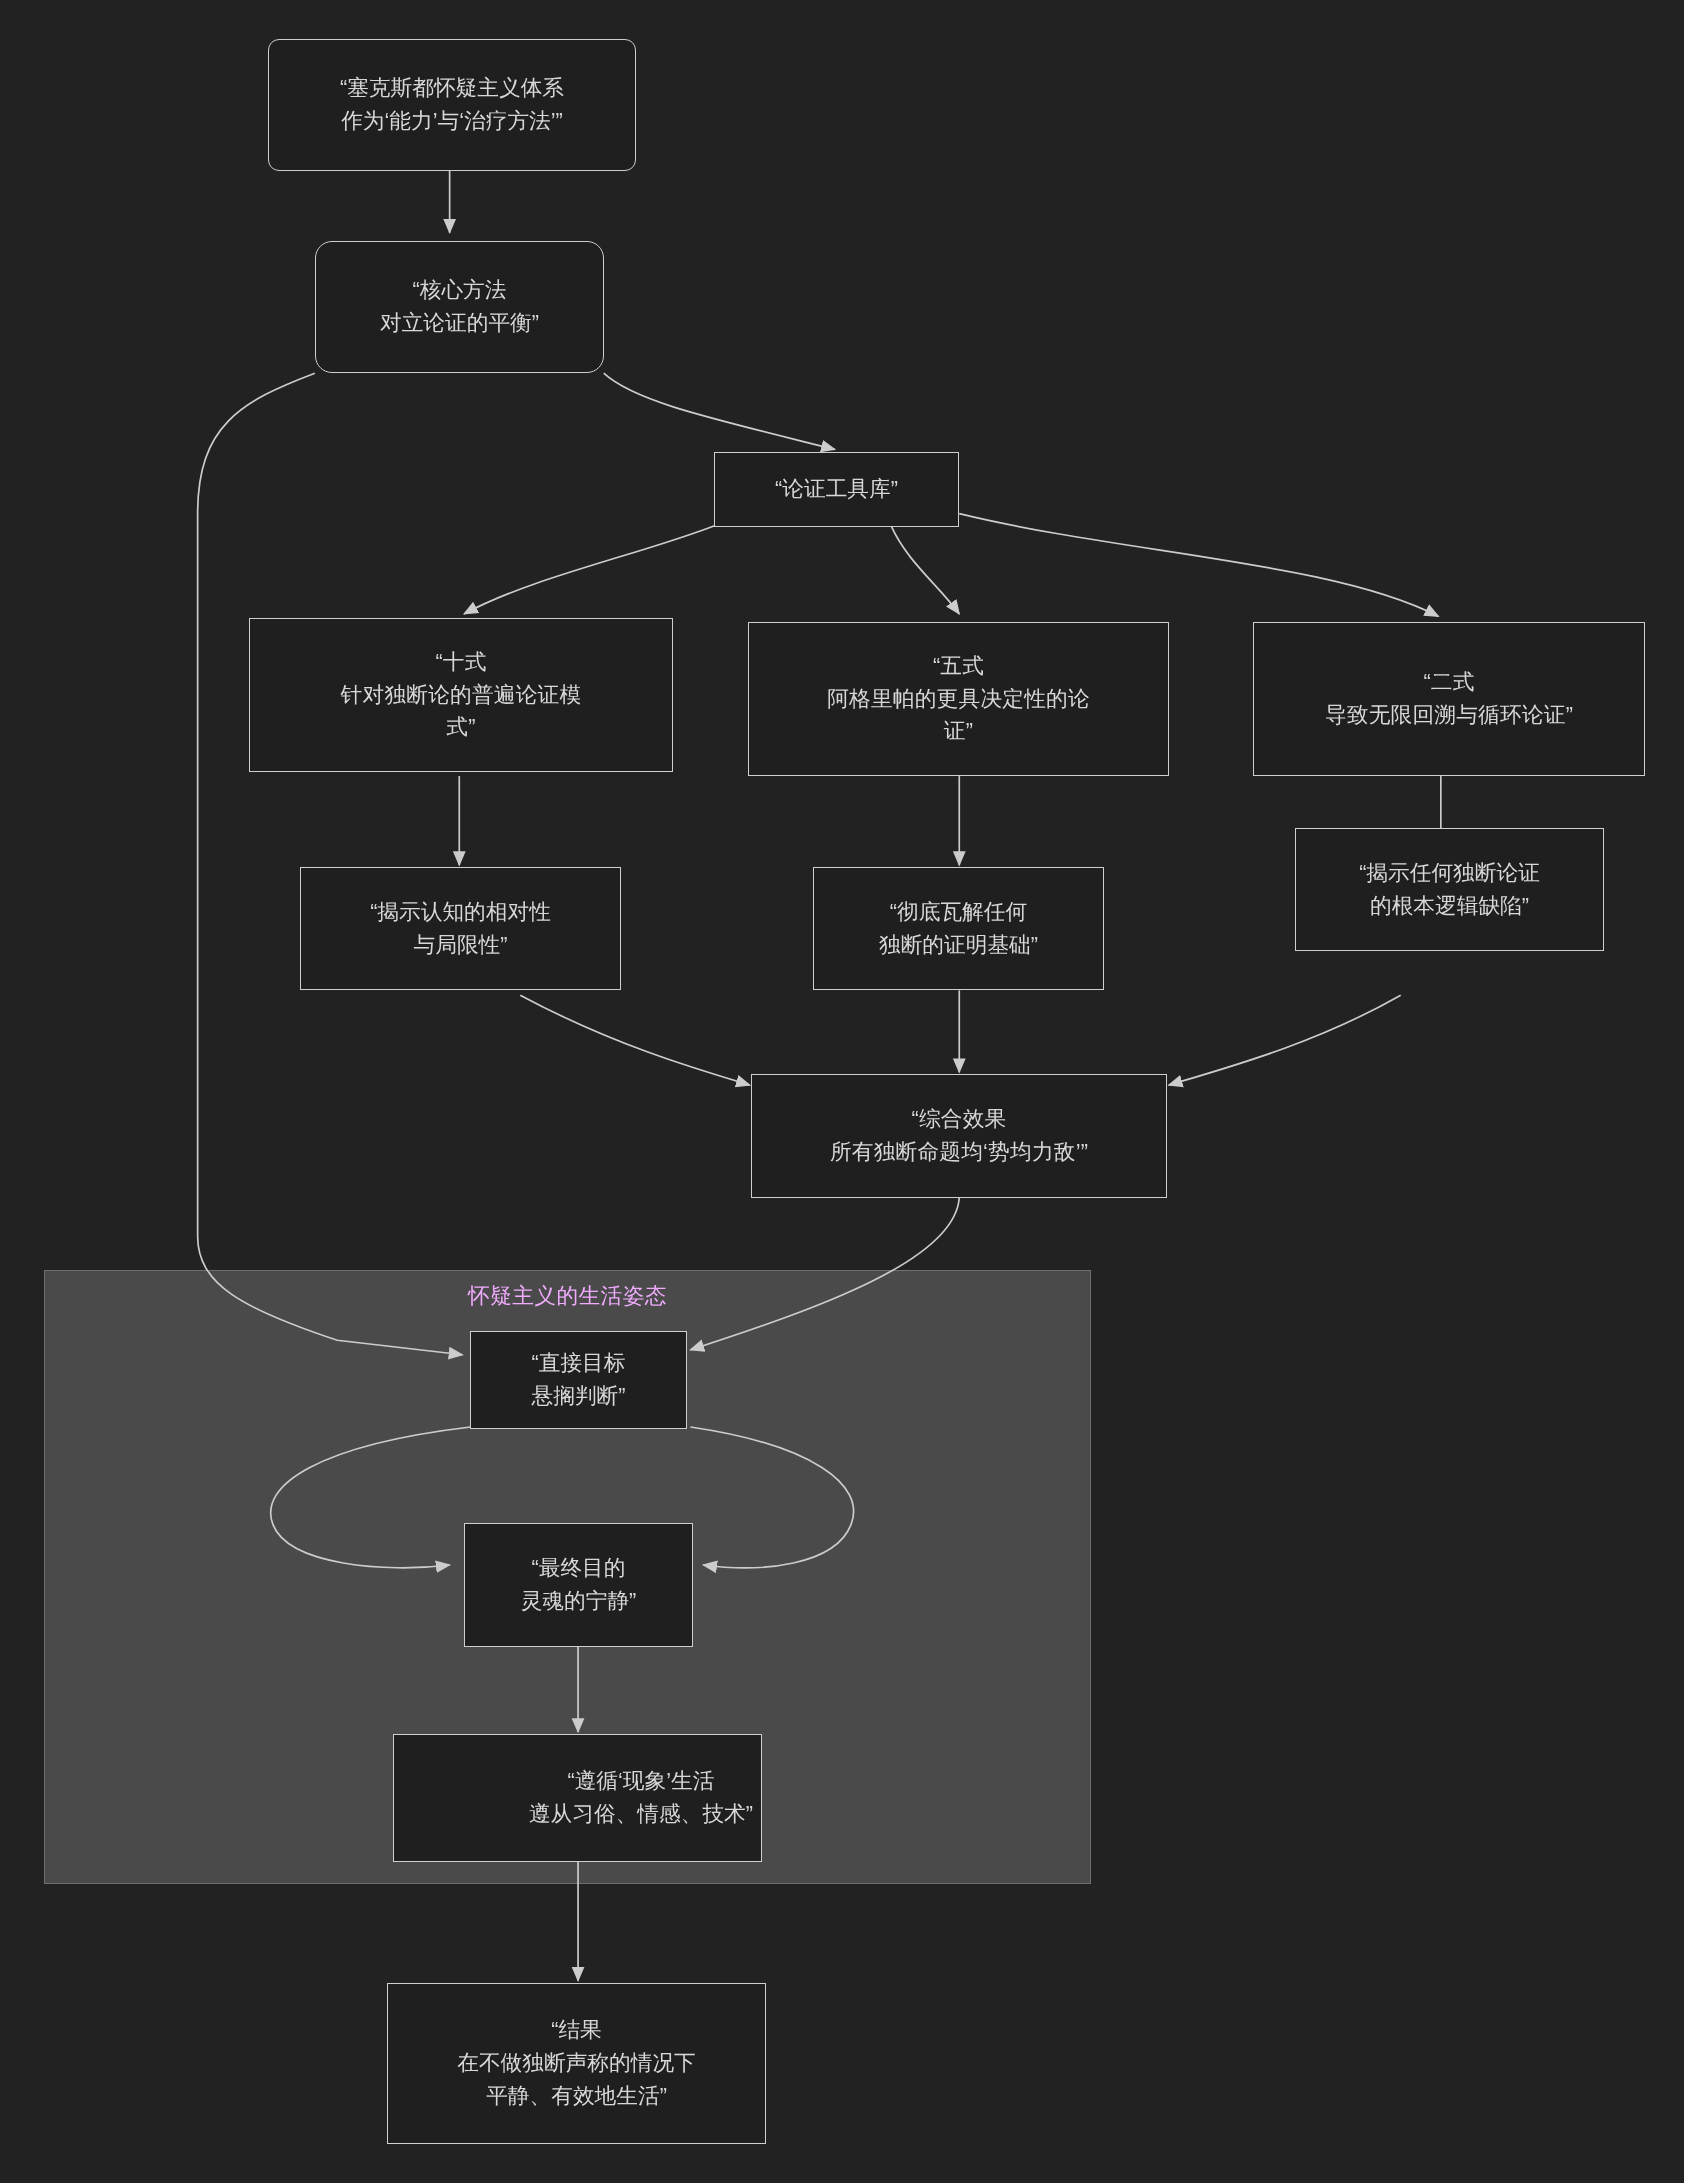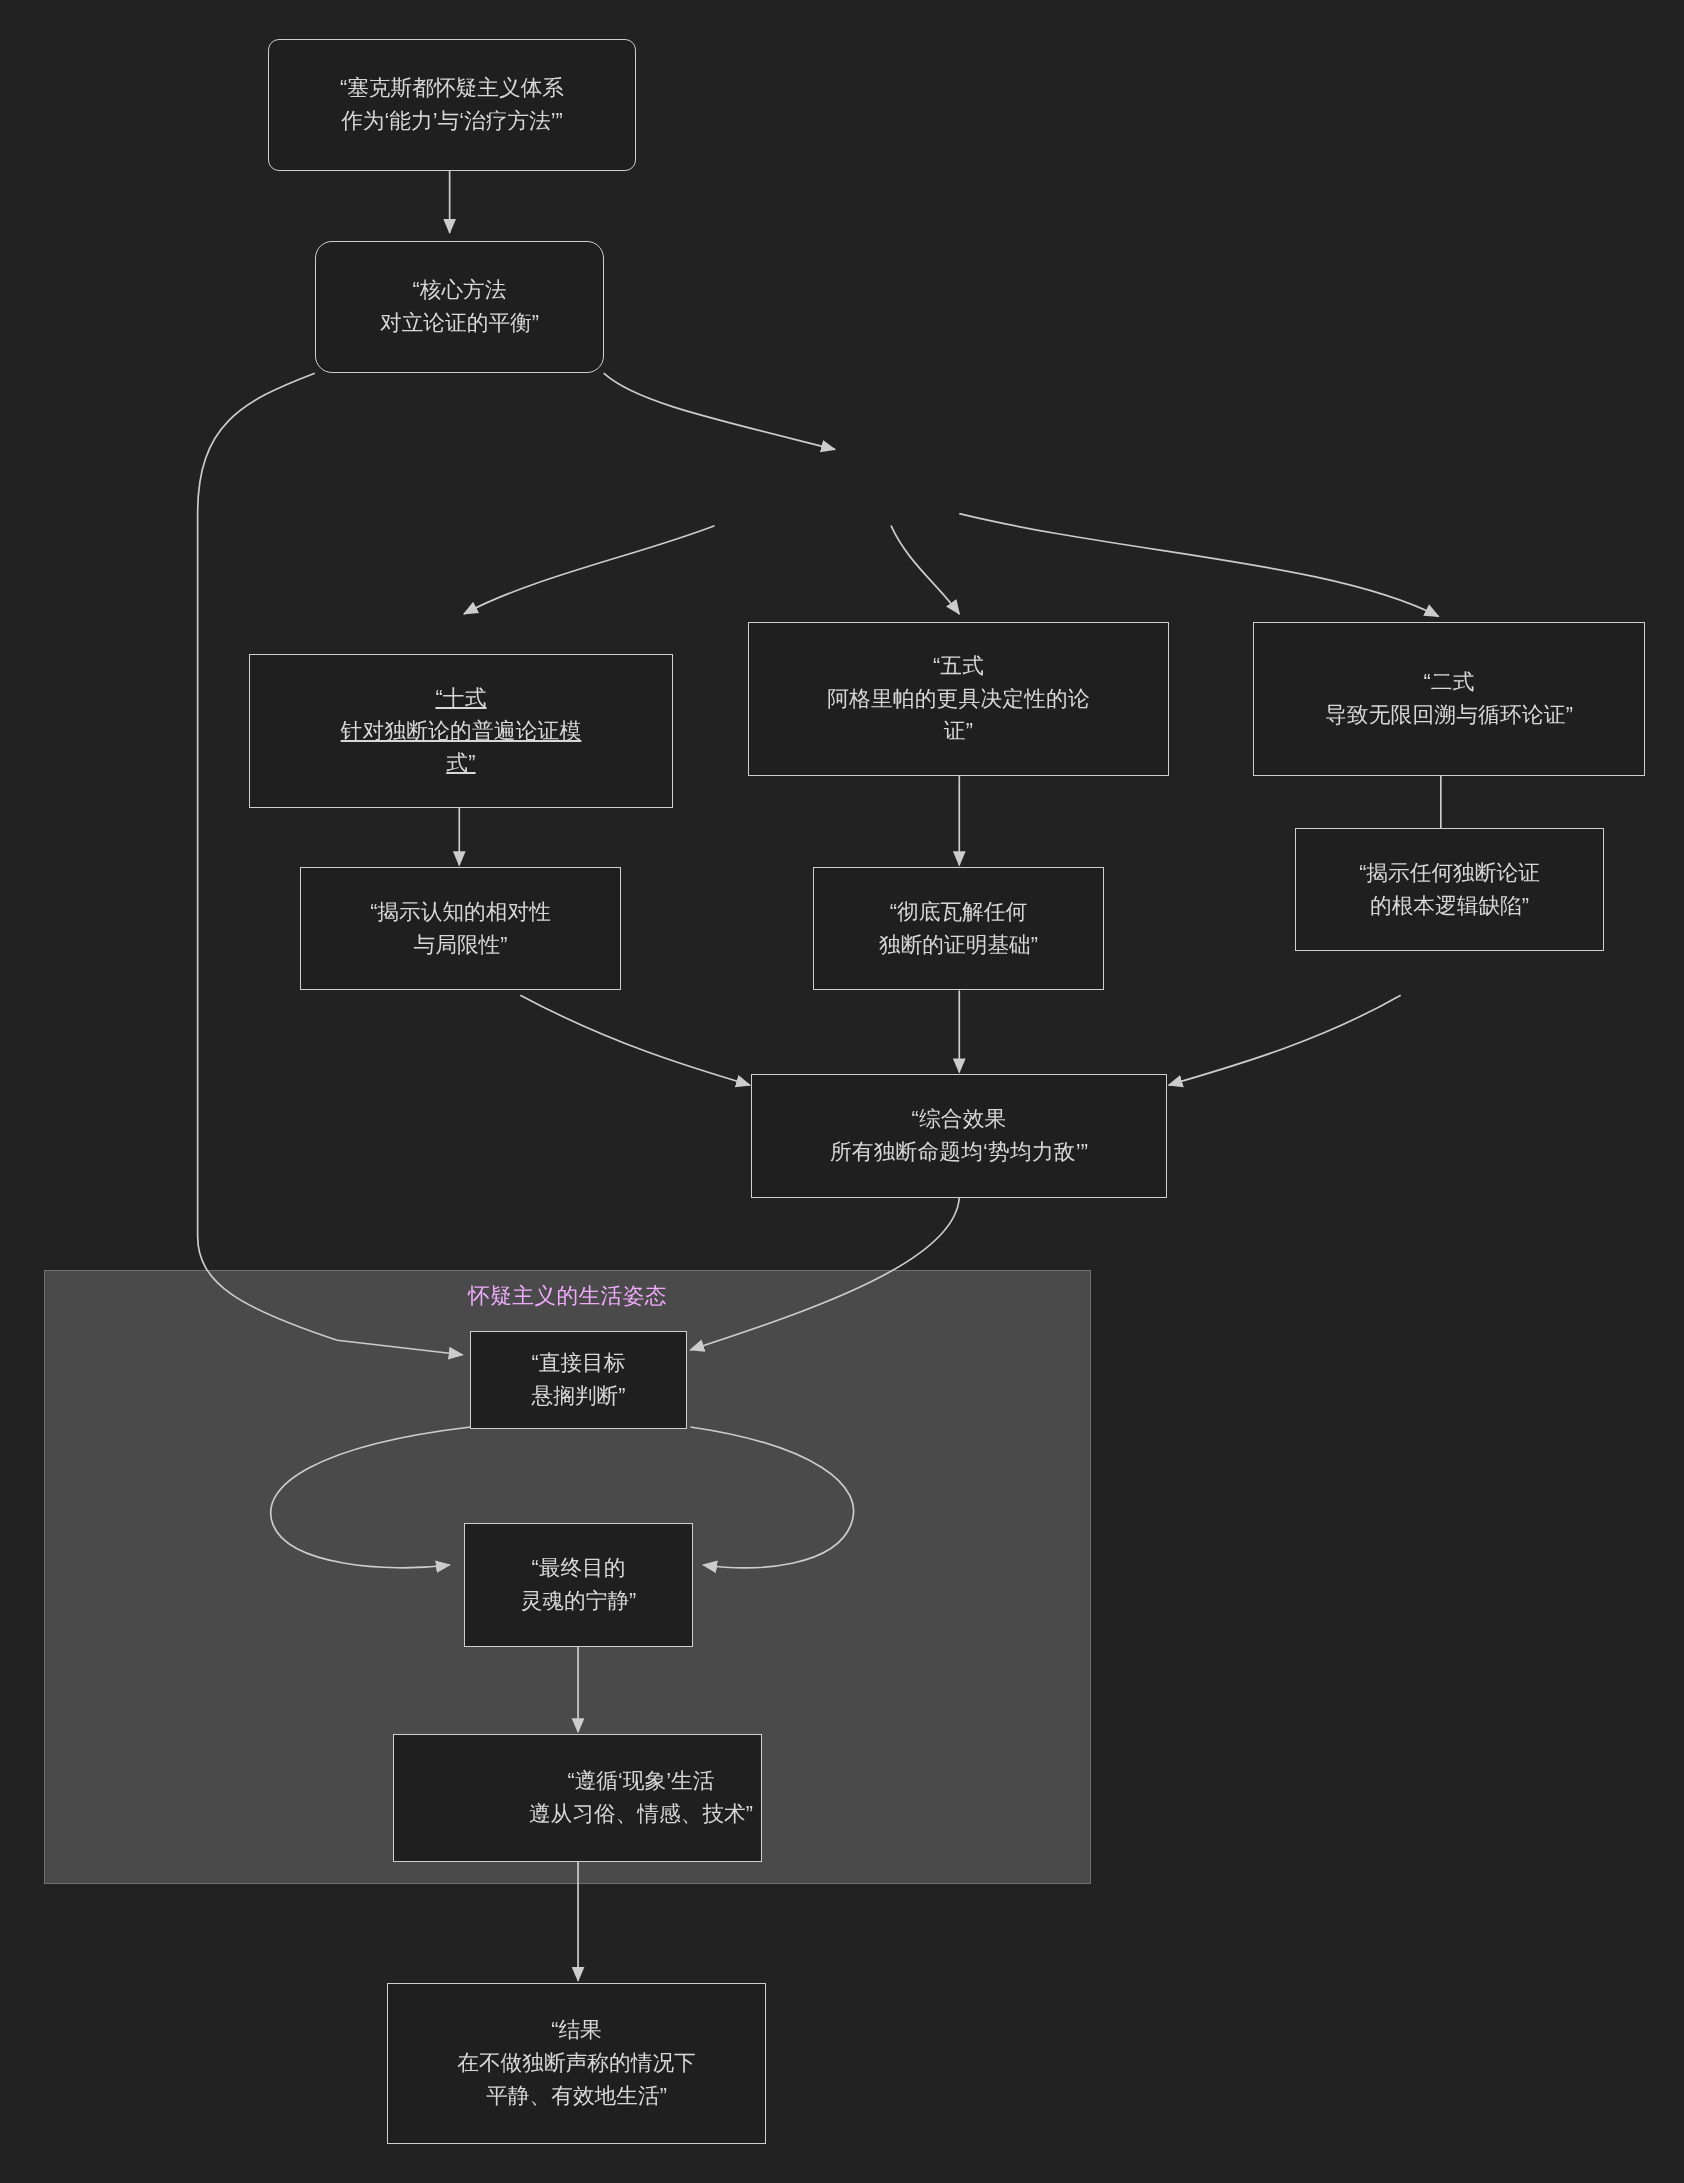--- a/index.html
+++ b/index.html
@@ -116,22 +116,25 @@
   <div class="node" style="left:268px; top:39px; width:368px; height:132px;border-radius:11px;">
     <span class="lines">“塞克斯都怀疑主义体系
 作为‘能力’与‘治疗方法’”</span>
   </div>
 
   <div class="node" style="left:315px; top:241px; width:289px; height:132px;border-radius:17px;">
     <span class="lines">“核心方法
 对立论证的平衡”</span>
   </div>
 
+  <div class="node" style="left:714px; top:452px; width:245px; height:75px;">
+    <span class="lines">“论证工具库”</span>
+  </div>
 
-  <div class="node node-wide" style="left:249px; top:654px; width:424px; height:154px;text-decoration:underline;">
+  <div class="node node-wide" style="left:249px; top:618px; width:424px; height:154px;">
     <span class="lines">“十式
 针对独断论的普遍论证模
 式”</span>
   </div>
 
   <div class="node node-wide" style="left:748px; top:622px; width:421px; height:154px;">
     <span class="lines">“五式
 阿格里帕的更具决定性的论
 证”</span>
   </div>

